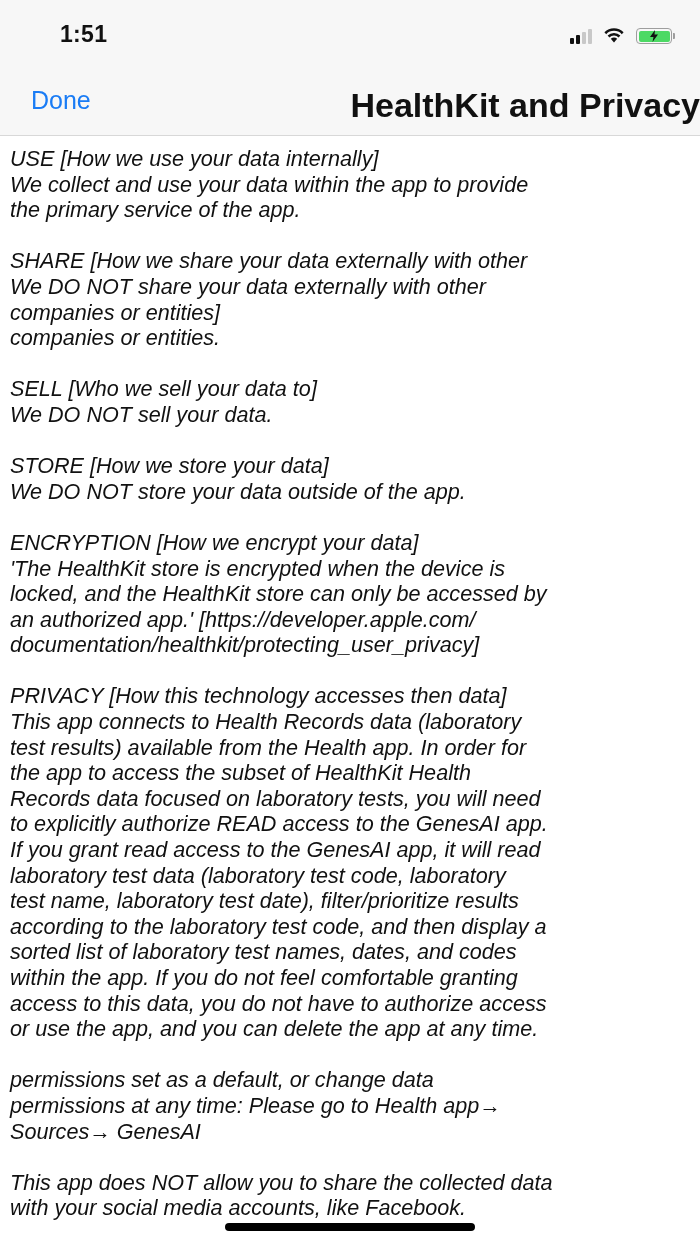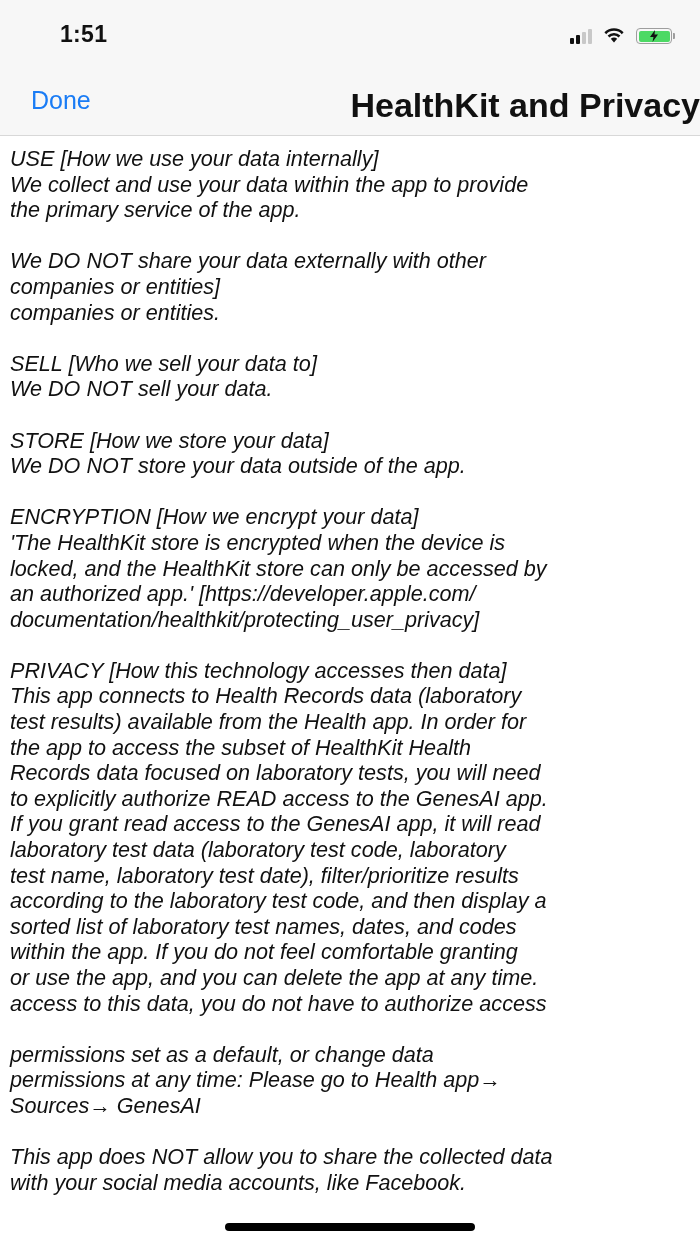--- a/index.html
+++ b/index.html
@@ -198,20 +198,21 @@
   <div class="content">
     <div class="text-body">
 
       <p class="para">
         <span class="line">USE [How we use your data internally]</span>
         <span class="line">We collect and use your data within the app to provide</span>
         <span class="line">the primary service of the app.</span>
       </p>
 
       <p class="para">
+        <span class="line">SHARE [How we share your data externally with other</span>
         <span class="line">We DO NOT share your data externally with other</span>
         <span class="line">companies or entities]</span>
         <span class="line">companies or entities.</span>
       </p>
 
       <p class="para">
         <span class="line">SELL [Who we sell your data to]</span>
         <span class="line">We DO NOT sell your data.</span>
       </p>
 
@@ -234,22 +235,22 @@
         <span class="line">test results) available from the Health app.  In order for</span>
         <span class="line">the app to access the subset of HealthKit Health</span>
         <span class="line">Records data focused on laboratory tests, you will need</span>
         <span class="line">to explicitly authorize READ access to the GenesAI app.</span>
         <span class="line">If you grant read access to the GenesAI app, it will read</span>
         <span class="line">laboratory test data (laboratory test code, laboratory</span>
         <span class="line">test name, laboratory test date), filter/prioritize results</span>
         <span class="line">according to the laboratory test code, and then display a</span>
         <span class="line">sorted list of laboratory test names, dates, and codes</span>
         <span class="line">within the app.  If you do not feel comfortable granting</span>
+        <span class="line">access to this data, you do not have to authorize access</span>
         <span class="line">or use the app, and you can delete the app at any time.</span>
-        <span class="line">access to this data, you do not have to authorize access</span>
       </p>
 
       <p class="para">
         <span class="line">permissions set as a default, or change data</span>
         <span class="line">permissions at any time: Please go to Health app→</span>
         <span class="line">Sources→ GenesAI</span>
       </p>
 
       <p class="para">
         <span class="line">This app does NOT allow you to share the collected data</span>

